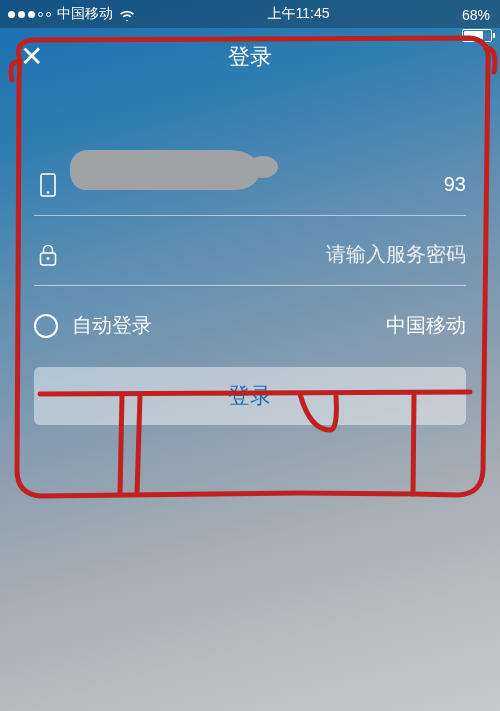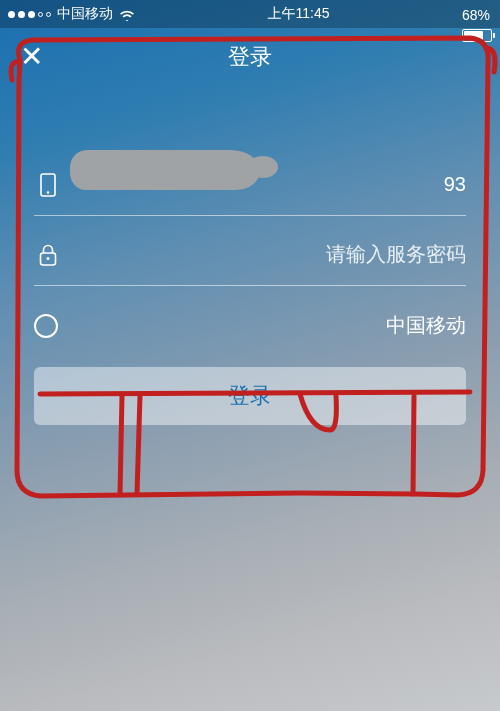--- a/index.html
+++ b/index.html
@@ -130,20 +130,21 @@
             <path d="M9.5 12 v-3 a4.5 4.5 0 0 1 9 0 v3" fill="none" stroke="#fff" stroke-width="1.6"></path>
             <circle cx="14" cy="17.5" r="1.5" fill="#fff"></circle>
           </svg>
       </span>
       <input class="field-input" type="password" placeholder="请输入服务密码" style="">
     </div>
 
     <div class="options">
       <div class="opt-left">
         <span class="radio-ring"></span>
+        <span>自动登录</span>
       </div>
       <span class="forgot">中国移动</span>
     </div>
 
     <button class="btn btn-primary">登录</button>
 
   </div>
 
   <svg class="annot" viewBox="0 0 500 711">
     <g fill="none" stroke="#c21f1f" stroke-width="5" stroke-linecap="round" stroke-linejoin="round">

